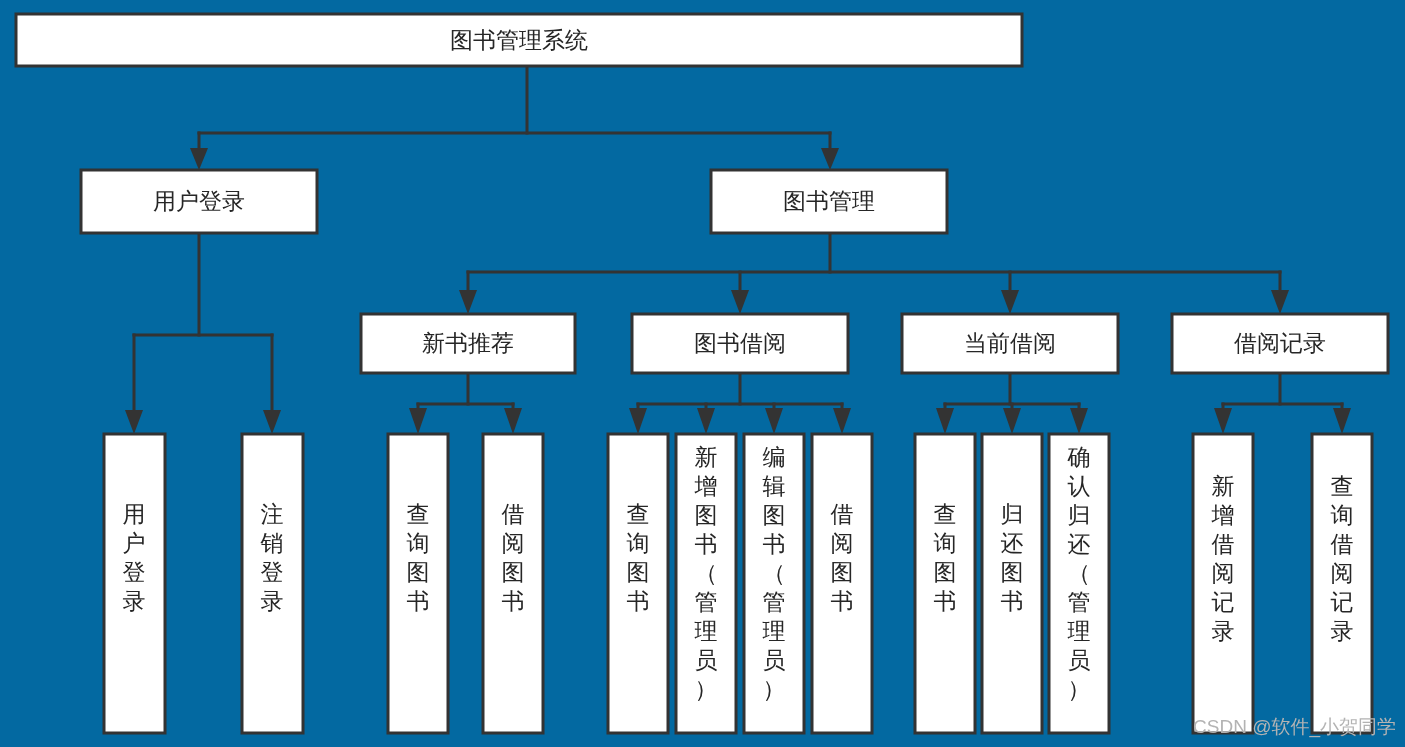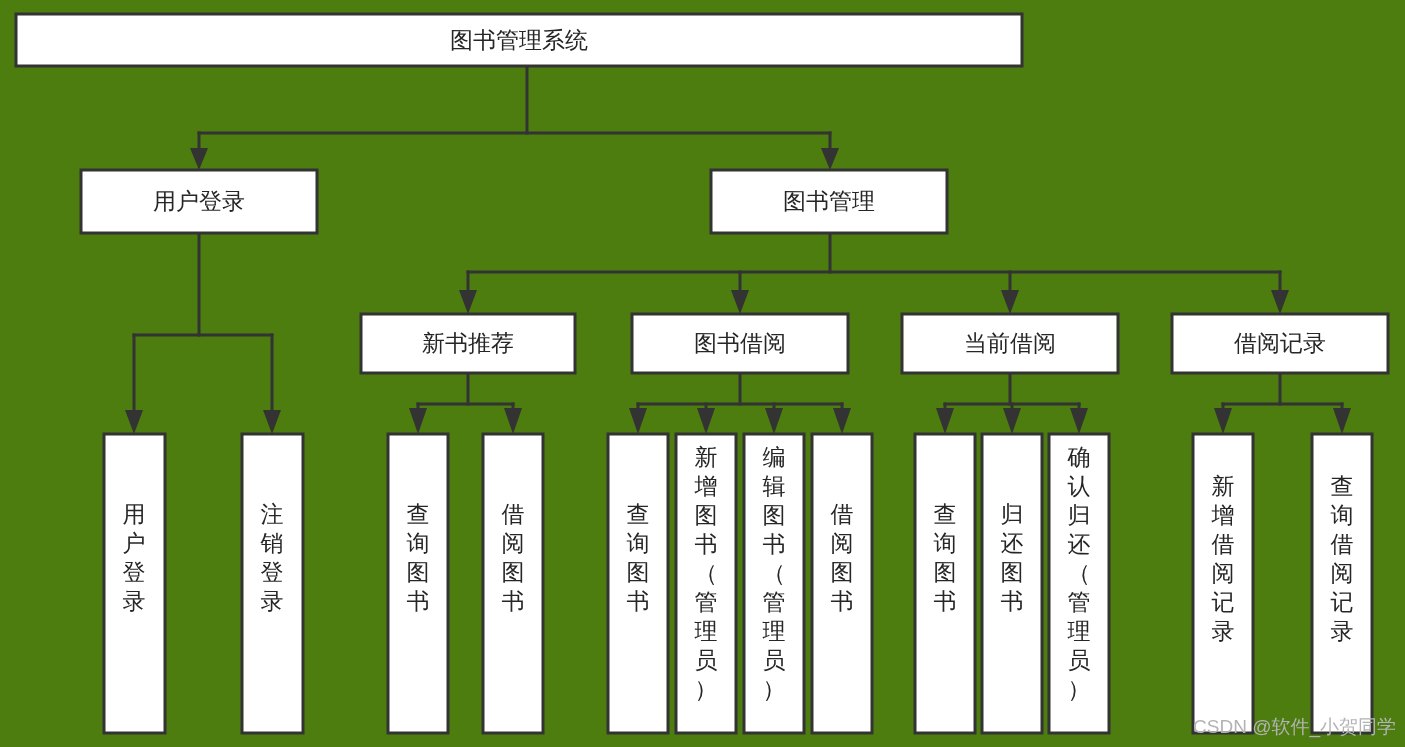--- a/index.html
+++ b/index.html
@@ -11,21 +11,21 @@
   body {
     width: 1405px;
     height: 747px;
     font-family: "Liberation Sans", "DejaVu Sans", sans-serif;
     overflow: hidden;
   }
   #diagram-root {
     position: relative;
     width: 1405px;
     height: 747px;
-    background: #4d7c0f;
+    background: #0369a1;
   }
   svg#flow-svg {
     position: absolute;
     left: 0;
     top: 0;
     width: 1405px;
     height: 747px;
     display: block;
   }
   .node-box {

